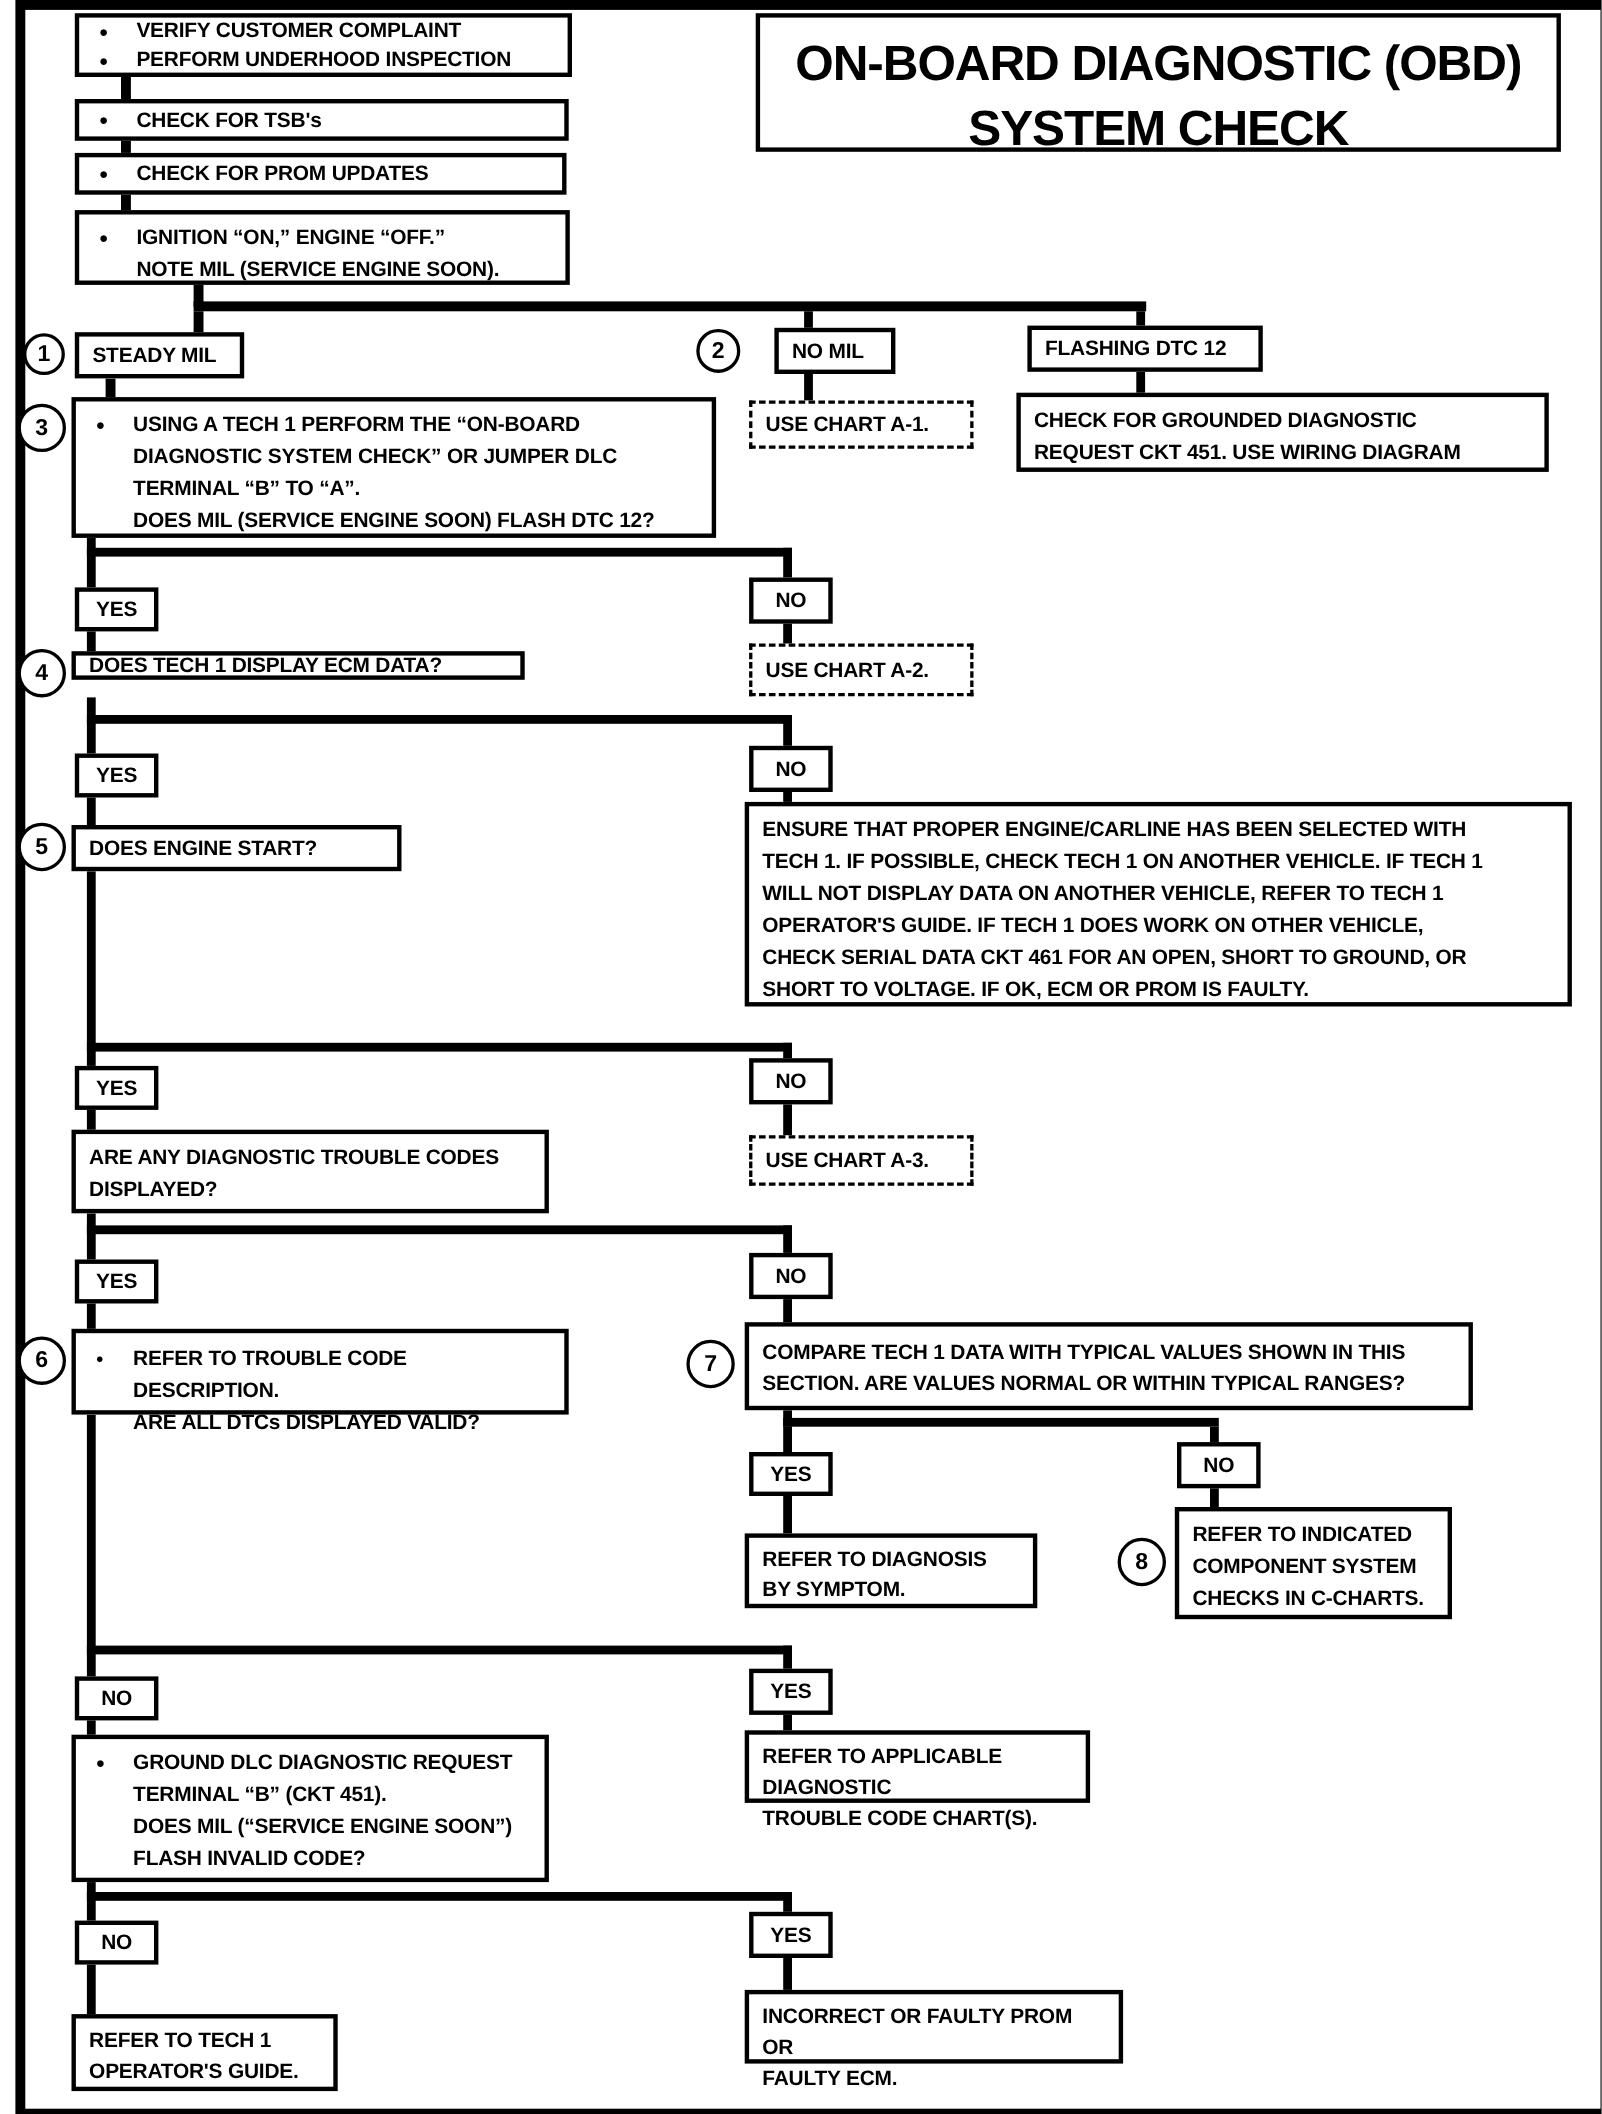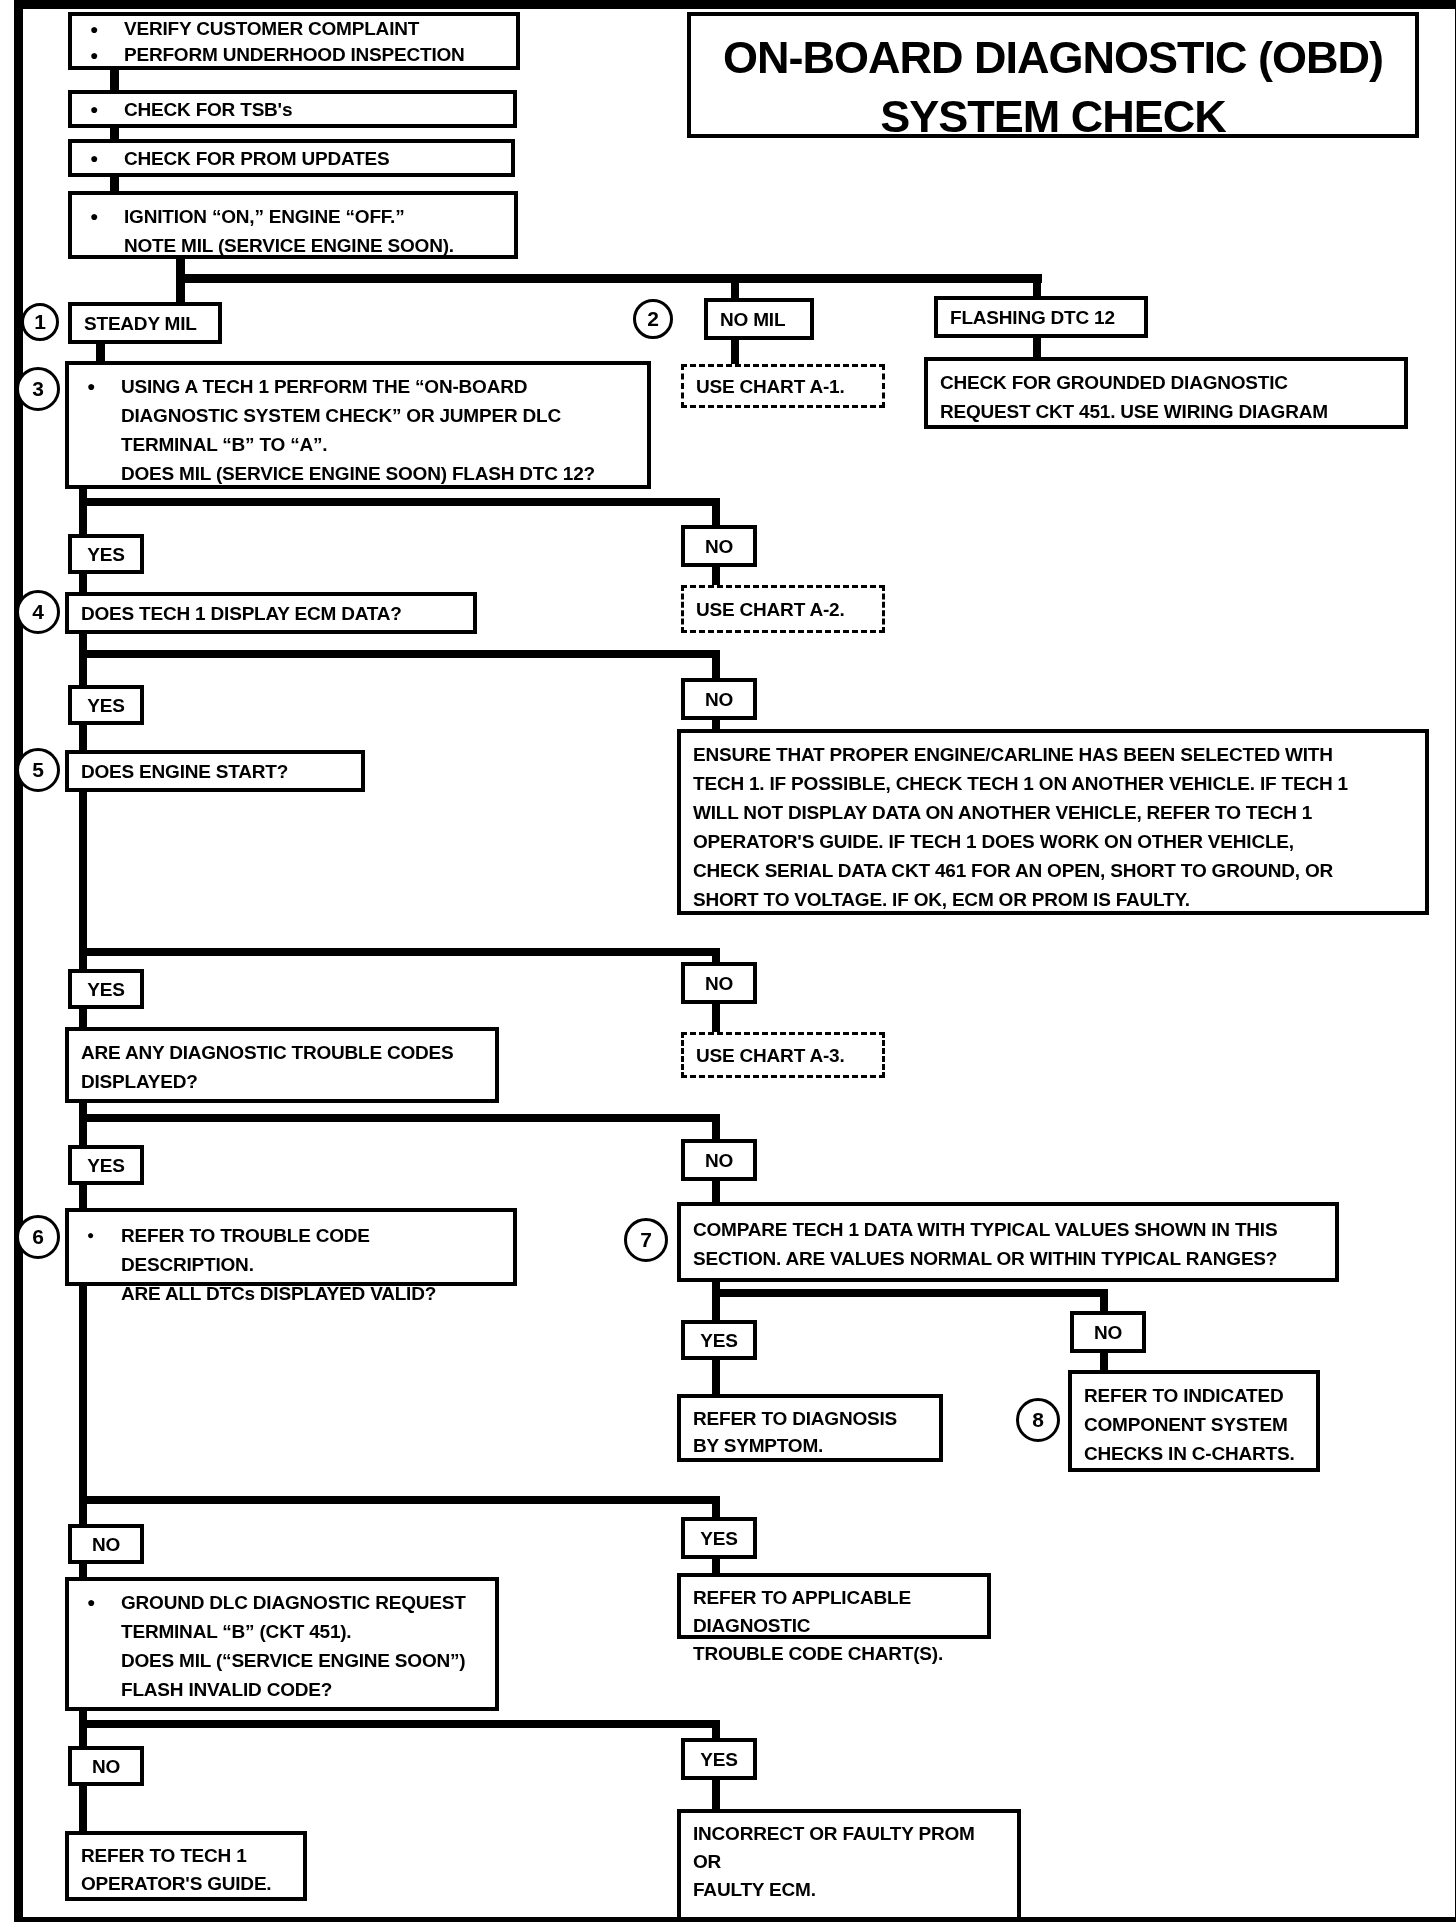--- a/index.html
+++ b/index.html
@@ -156,21 +156,21 @@
 <div class="box yn" style="left:681px;top:525px;width:76px;height:42px">
     <span>NO</span>
   </div>
 <div class="box dash single" style="left:681px;top:585px;width:204px;height:48px">
     <span>USE CHART A-2.</span>
   </div>
 
 <div class="circle" style="left:16px;top:590px;width:44px;height:44px">
     <span>4</span>
   </div>
-<div class="box single" style="left:65px;top:592px;width:412px;height:42px">
+<div class="box single" style="left:65px;top:592px;width:412px;height:26px">
     <span>DOES TECH 1 DISPLAY ECM DATA?</span>
   </div>
 
 <div class="box yn" style="left:68px;top:685px;width:76px;height:40px">
     <span>YES</span>
   </div>
 <div class="box yn" style="left:681px;top:678px;width:76px;height:42px">
     <span>NO</span>
   </div>
 
@@ -290,17 +290,17 @@
   </div>
 <div class="box yn" style="left:681px;top:1738px;width:76px;height:42px">
     <span>YES</span>
   </div>
 
 <div class="box multi" style="left:65px;top:1831px;width:242px;height:70px;line-height:28px">
   <div>REFER TO TECH 1</div>
   <div>OPERATOR'S GUIDE.</div>
 </div>
 
-<div class="box multi" style="left:677px;top:1809px;width:344px;height:112px;line-height:28px">
+<div class="box multi" style="left:677px;top:1809px;width:344px;height:67px;line-height:28px">
   <div>INCORRECT OR FAULTY PROM</div>
   <div>OR</div>
   <div>FAULTY ECM.</div>
 </div>
 
 </body></html>

